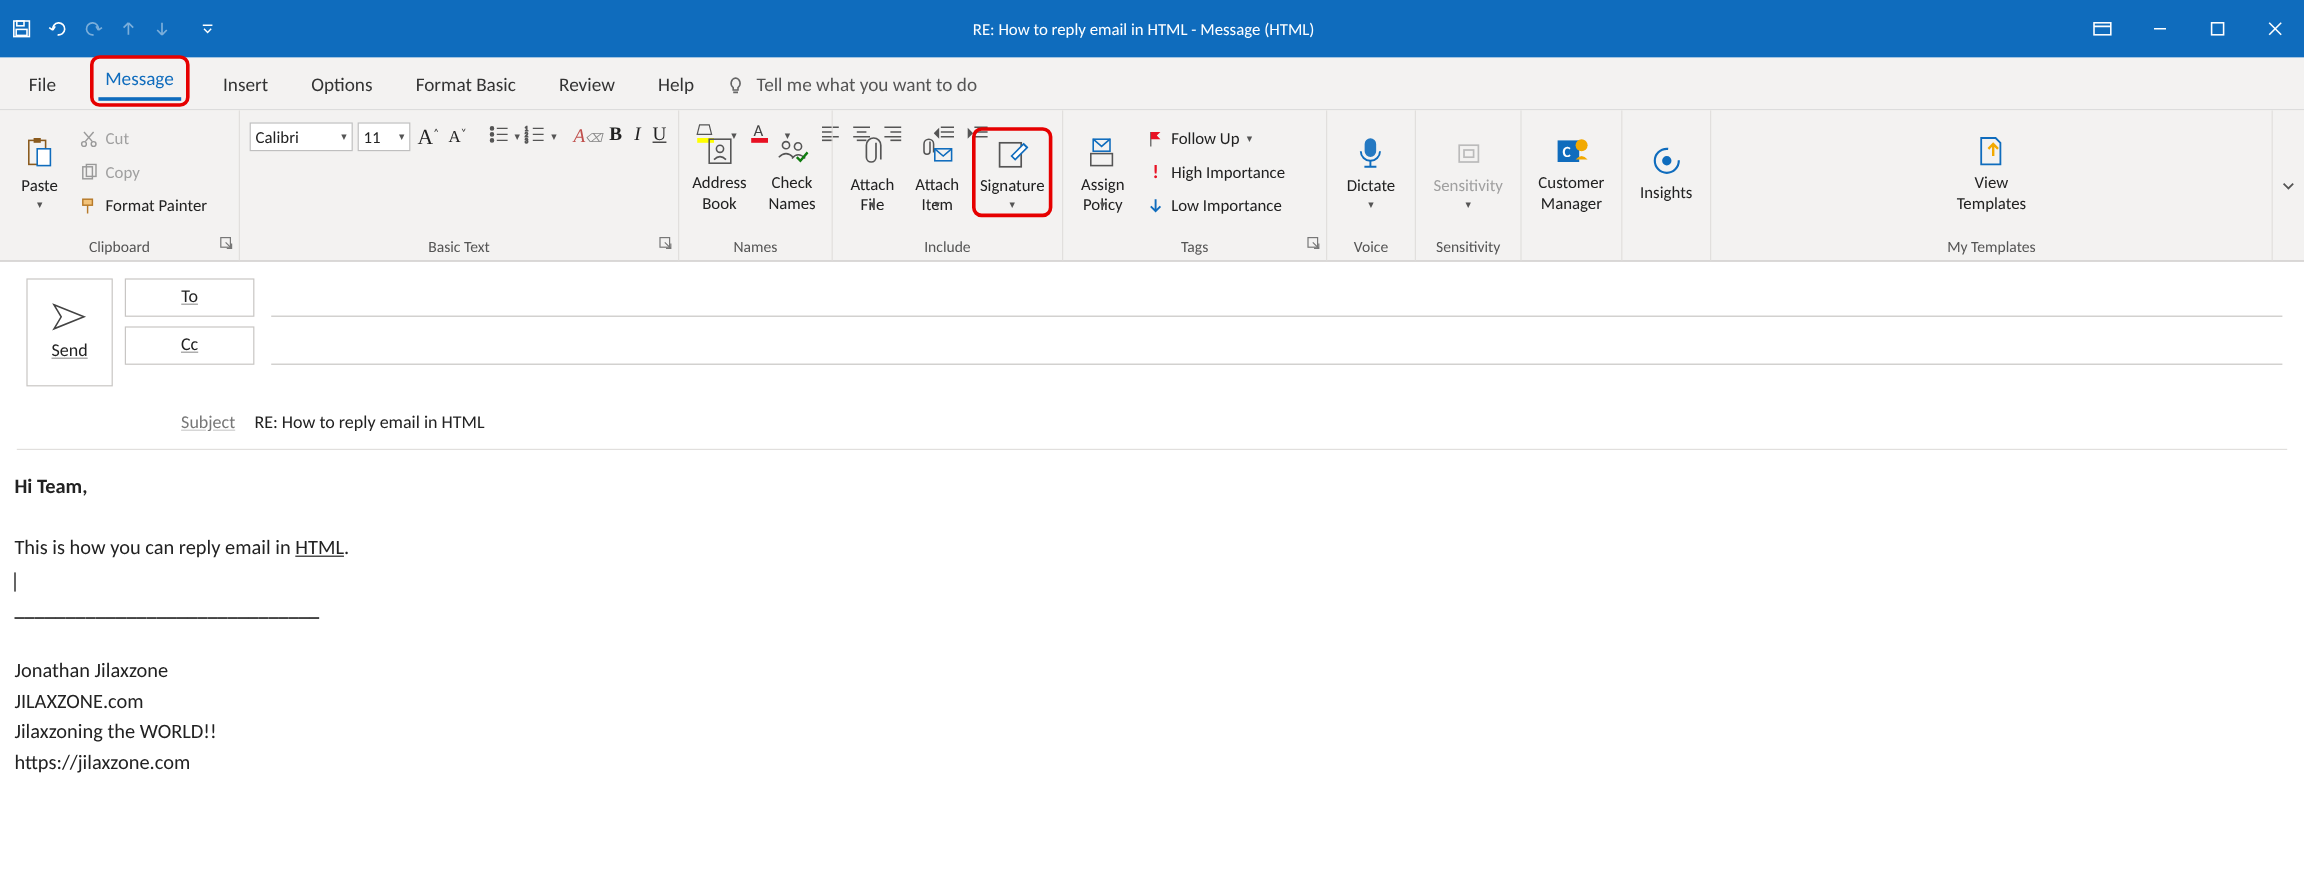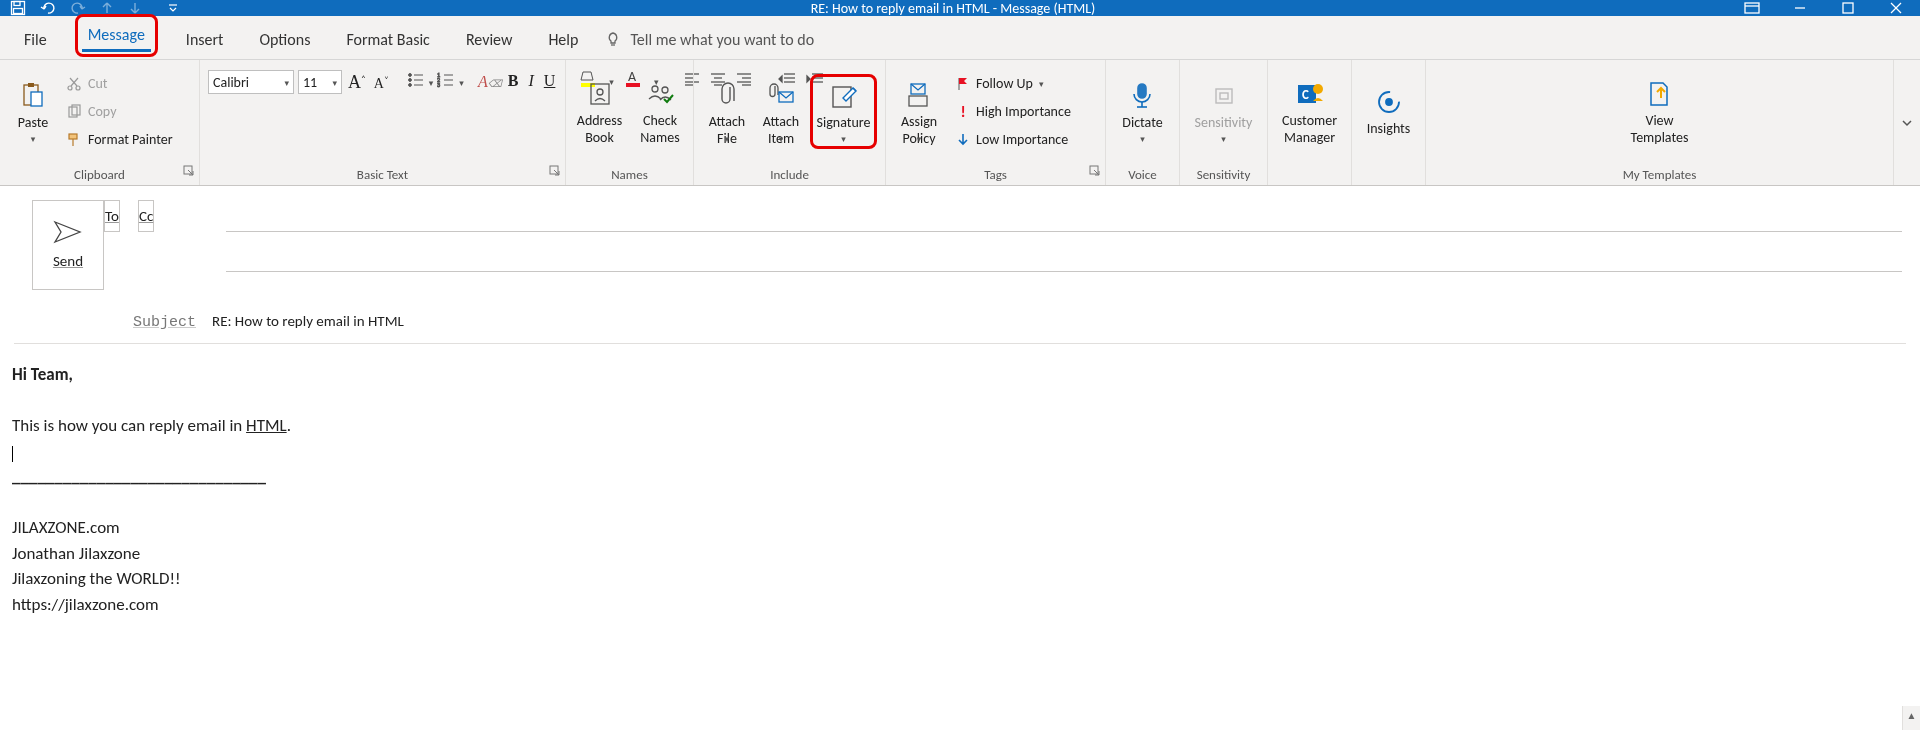--- a/index.html
+++ b/index.html
@@ -1,19 +1,19 @@
 <!DOCTYPE html>
 <html><head>
 <meta charset="utf-8">
 <style>
   * { box-sizing: border-box; margin: 0; padding: 0; font-family: "Segoe UI", Calibri, sans-serif; }
   body { width: 1920px; height: 730px; background: #fff; overflow: hidden; font-size: 14px; color: #222; }
 
   
-  .titlebar { height: 16px; background: #0f6cbd; color: #fff; display: flex; align-items: center; }
+  .titlebar { height: 48px; background: #0f6cbd; color: #fff; display: flex; align-items: center; }
   .titlebar .qat { display: flex; align-items: center; padding-left: 10px; gap: 14px; }
   .titlebar .title { flex: 1; text-align: center; font-size: 14px; }
   .titlebar .winctl { display: flex; align-items: center; gap: 0; }
   .titlebar .winbtn { width: 48px; height: 32px; display: flex; align-items: center; justify-content: center; }
   .titlebar svg { display: block; }
 
   
   .ribbon-tabs { height: 44px; background: #f3f2f1; display: flex; align-items: flex-end; padding: 0 14px; gap: 16px; border-bottom: 1px solid #d6d6d6; }
   .ribbon-tabs .tab { padding: 8px 10px 10px 10px; font-size: 16px; color: #333; position: relative; }
   .ribbon-tabs .tab.active { color: #0f6cbd; }
@@ -35,27 +35,27 @@
   .row { display: flex; align-items: center; gap: 4px; }
   .chev { font-size: 9px; color: #555; }
   .disabled { color: #a0a0a0; }
   .fontbox { border: 1px solid #bfbfbf; background: #fff; height: 24px; display: flex; align-items: center; padding: 0 4px; font-size: 14px; }
   .collapse-caret { width: 26px; display:flex; align-items:center; justify-content:center; }
 
   
   .compose { padding: 14px 14px 0 14px; }
   .compose-row { display: flex; align-items: stretch; }
   .sendcell { width: 90px; display: flex; flex-direction: column; align-items: stretch; }
-  .sendbtn { border: 1px solid #c8c6c4; width: 72px; height: 90px; margin-left: 18px; display: flex; flex-direction: column; align-items: center; justify-content: center; gap: 8px; font-size: 15px; }
-  .addrbtns { width: 108px; display: flex; flex-direction: row; gap: 18px; padding-top: 0; }
+  .sendbtn { border: 1px solid #c8c6c4; width: 72px; height: 90px; margin-left: 8px; display: flex; flex-direction: column; align-items: center; justify-content: center; gap: 8px; font-size: 15px; }
+  .addrbtns { width: 108px; display: flex; flex-direction: column; gap: 8px; padding-top: 0; }
   .addrbtn { border: 1px solid #c8c6c4; height: 32px; display: flex; align-items: center; justify-content: center; font-size: 15px; }
   .addrfields { flex: 1; display: flex; flex-direction: column; gap: 8px; padding-left: 14px; padding-right: 4px; }
   .addrfield { border-bottom: 1px solid #c8c6c4; height: 32px; }
   .subjrow { display: flex; align-items: baseline; margin-top: 22px; padding-right: 4px; border-bottom: 1px solid #e1dfdd; padding-bottom: 12px; }
-  .subjrow .subjlabel { width: 198px; text-align: right; padding-right: 16px; color: #777; font-size: 15px; font-family: Liberation Mono, monospace; }
+  .subjrow .subjlabel { width: 198px; text-align: right; padding-right: 16px; color: #777; font-size: 15px; }
   .subjrow .subjval { font-size: 15px; }
 
   
   .mailbody { padding: 18px 12px; font-size: 17px; line-height: 1.5; position: relative; height: 346px; }
   .mailbody p { margin: 0; }
   .sep { margin: 6px 0; }
   .cursor { display:inline-block; width:1px; height:16px; background:#000; vertical-align:text-bottom; }
 
   
   .vscroll { position:absolute; right:0; top:362px; bottom:0; width:18px; background:#f3f2f1; border-left:1px solid #e1dfdd; height:346px;}
@@ -528,21 +528,21 @@
 </div>
 
 <div style="position:relative">
 <div class="mailbody">
   <p><b>Hi Team,</b></p>
   <p>&nbsp;</p>
   <p><span>This is how you can reply email in </span><span style="text-decoration:underline">HTML</span><span>.</span></p>
   <p><span class="cursor"></span></p>
   <p class="sep"><b>______________________________</b></p>
   <p>&nbsp;</p>
+  <p>Jonathan Jilaxzone</p>
   <p>JILAXZONE.com</p>
-  <p>Jonathan Jilaxzone</p>
   <p>Jilaxzoning the WORLD!!</p>
   <p>https://jilaxzone.com</p>
 </div>
 <div class="vscroll">
   <div class="arrow">▲</div>
 </div>
 </div>
 
 </body></html>

